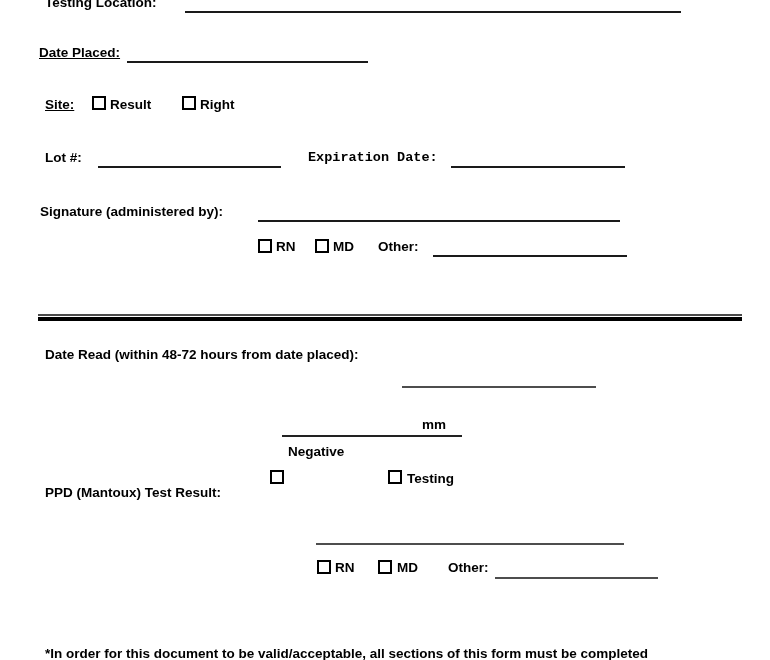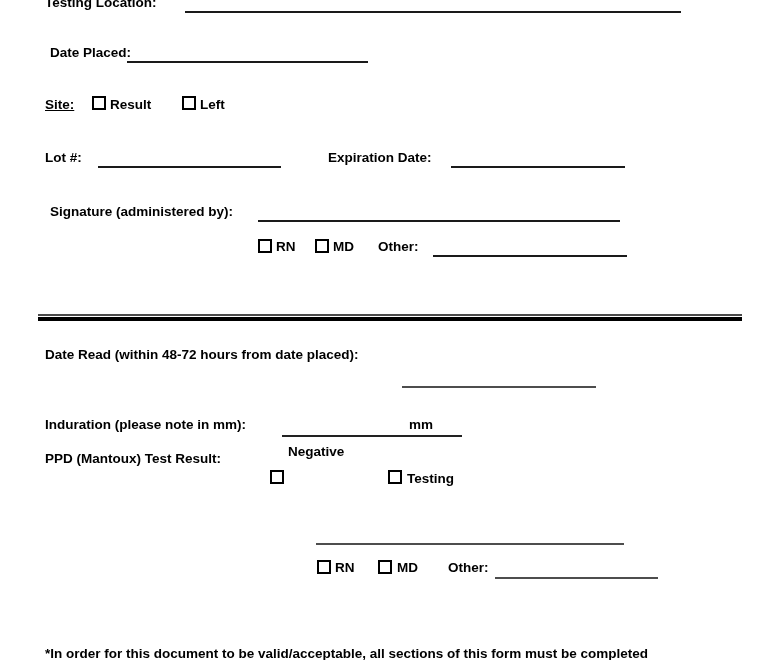--- a/index.html
+++ b/index.html
@@ -50,55 +50,54 @@
   .rule-thick { height: 4px; background: #000000; }
 </style>
 </head>
 <body>
 
 <div class="page">
 
   <span class="lbl" style="left:45px; top:-5px;">Testing Location:</span>
   <span class="fline" style="left:185px; top:11px; width:496px;"></span>
 
-  <span class="lbl" style="left:50px; top:45px;">Date Placed:</span>
+  <span class="lbl" style="left:39px; top:45px;text-decoration:underline;">Date Placed:</span>
   <span class="fline" style="left:127px; top:61px; width:241px;"></span>
 
   <span class="lbl" style="left:45px; top:97px;text-decoration:underline;">Site:</span>
   <span class="cb" style="left:92px; top:96px;"></span>
   <span class="lbl" style="left:110px; top:97px;">Result</span>
   <span class="cb" style="left:182px; top:96px;"></span>
-  <span class="lbl" style="left:200px; top:97px;">Left</span>
+  <span class="lbl" style="left:200px; top:97px;">Right</span>
 
   <span class="lbl" style="left:45px; top:150px;">Lot #:</span>
   <span class="fline" style="left:98px; top:166px; width:183px;"></span>
-  <span class="lbl" style="left:328px; top:150px;">Expiration Date:</span>
+  <span class="lbl" style="left:308px; top:150px;font-family:Liberation Mono, monospace;">Expiration Date:</span>
   <span class="fline" style="left:451px; top:166px; width:174px;"></span>
 
-  <span class="lbl" style="left:50px; top:204px;">Signature (administered by):</span>
+  <span class="lbl" style="left:40px; top:204px;">Signature (administered by):</span>
   <span class="fline" style="left:258px; top:220px; width:362px;"></span>
 
   <span class="cb" style="left:258px; top:239px;"></span>
   <span class="lbl" style="left:276px; top:239px;">RN</span>
   <span class="cb" style="left:315px; top:239px;"></span>
   <span class="lbl" style="left:333px; top:239px;">MD</span>
   <span class="lbl" style="left:378px; top:239px;">Other:</span>
   <span class="fline" style="left:433px; top:255px; width:194px;"></span>
 
   <div class="rule rule-thin" style="top:314px;"></div>
   <div class="rule rule-thick" style="top:317px;"></div>
 
   <span class="lbl" style="left:45px; top:347px;">Date Read (within 48-72 hours from date placed):</span>
   <span class="fline gray" style="left:402px; top:386px; width:194px;"></span>
 
-  <span class="lbl" style="left:45px; top:417px;">Induration (please note in mm):</span>
   <span class="fline" style="left:282px; top:435px; width:180px; border-bottom-color:#222222;"></span>
-  <span class="lbl" style="left:409px; top:417px;">mm</span>
+  <span class="lbl" style="left:422px; top:417px;">mm</span>
 
-  <span class="lbl" style="left:45px; top:451px;">PPD (Mantoux) Test Result:</span>
+  <span class="lbl" style="left:45px; top:485px;">PPD (Mantoux) Test Result:</span>
   <span class="cb" style="left:270px; top:470px;"></span>
   <span class="lbl" style="left:288px; top:444px;">Negative</span>
   <span class="cb" style="left:388px; top:470px;"></span>
   <span class="lbl" style="left:407px; top:471px;">Testing</span>
 
   <span class="fline gray" style="left:316px; top:543px; width:308px;"></span>
 
   <span class="cb" style="left:317px; top:560px;"></span>
   <span class="lbl" style="left:335px; top:560px;">RN</span>
   <span class="cb" style="left:378px; top:560px;"></span>

